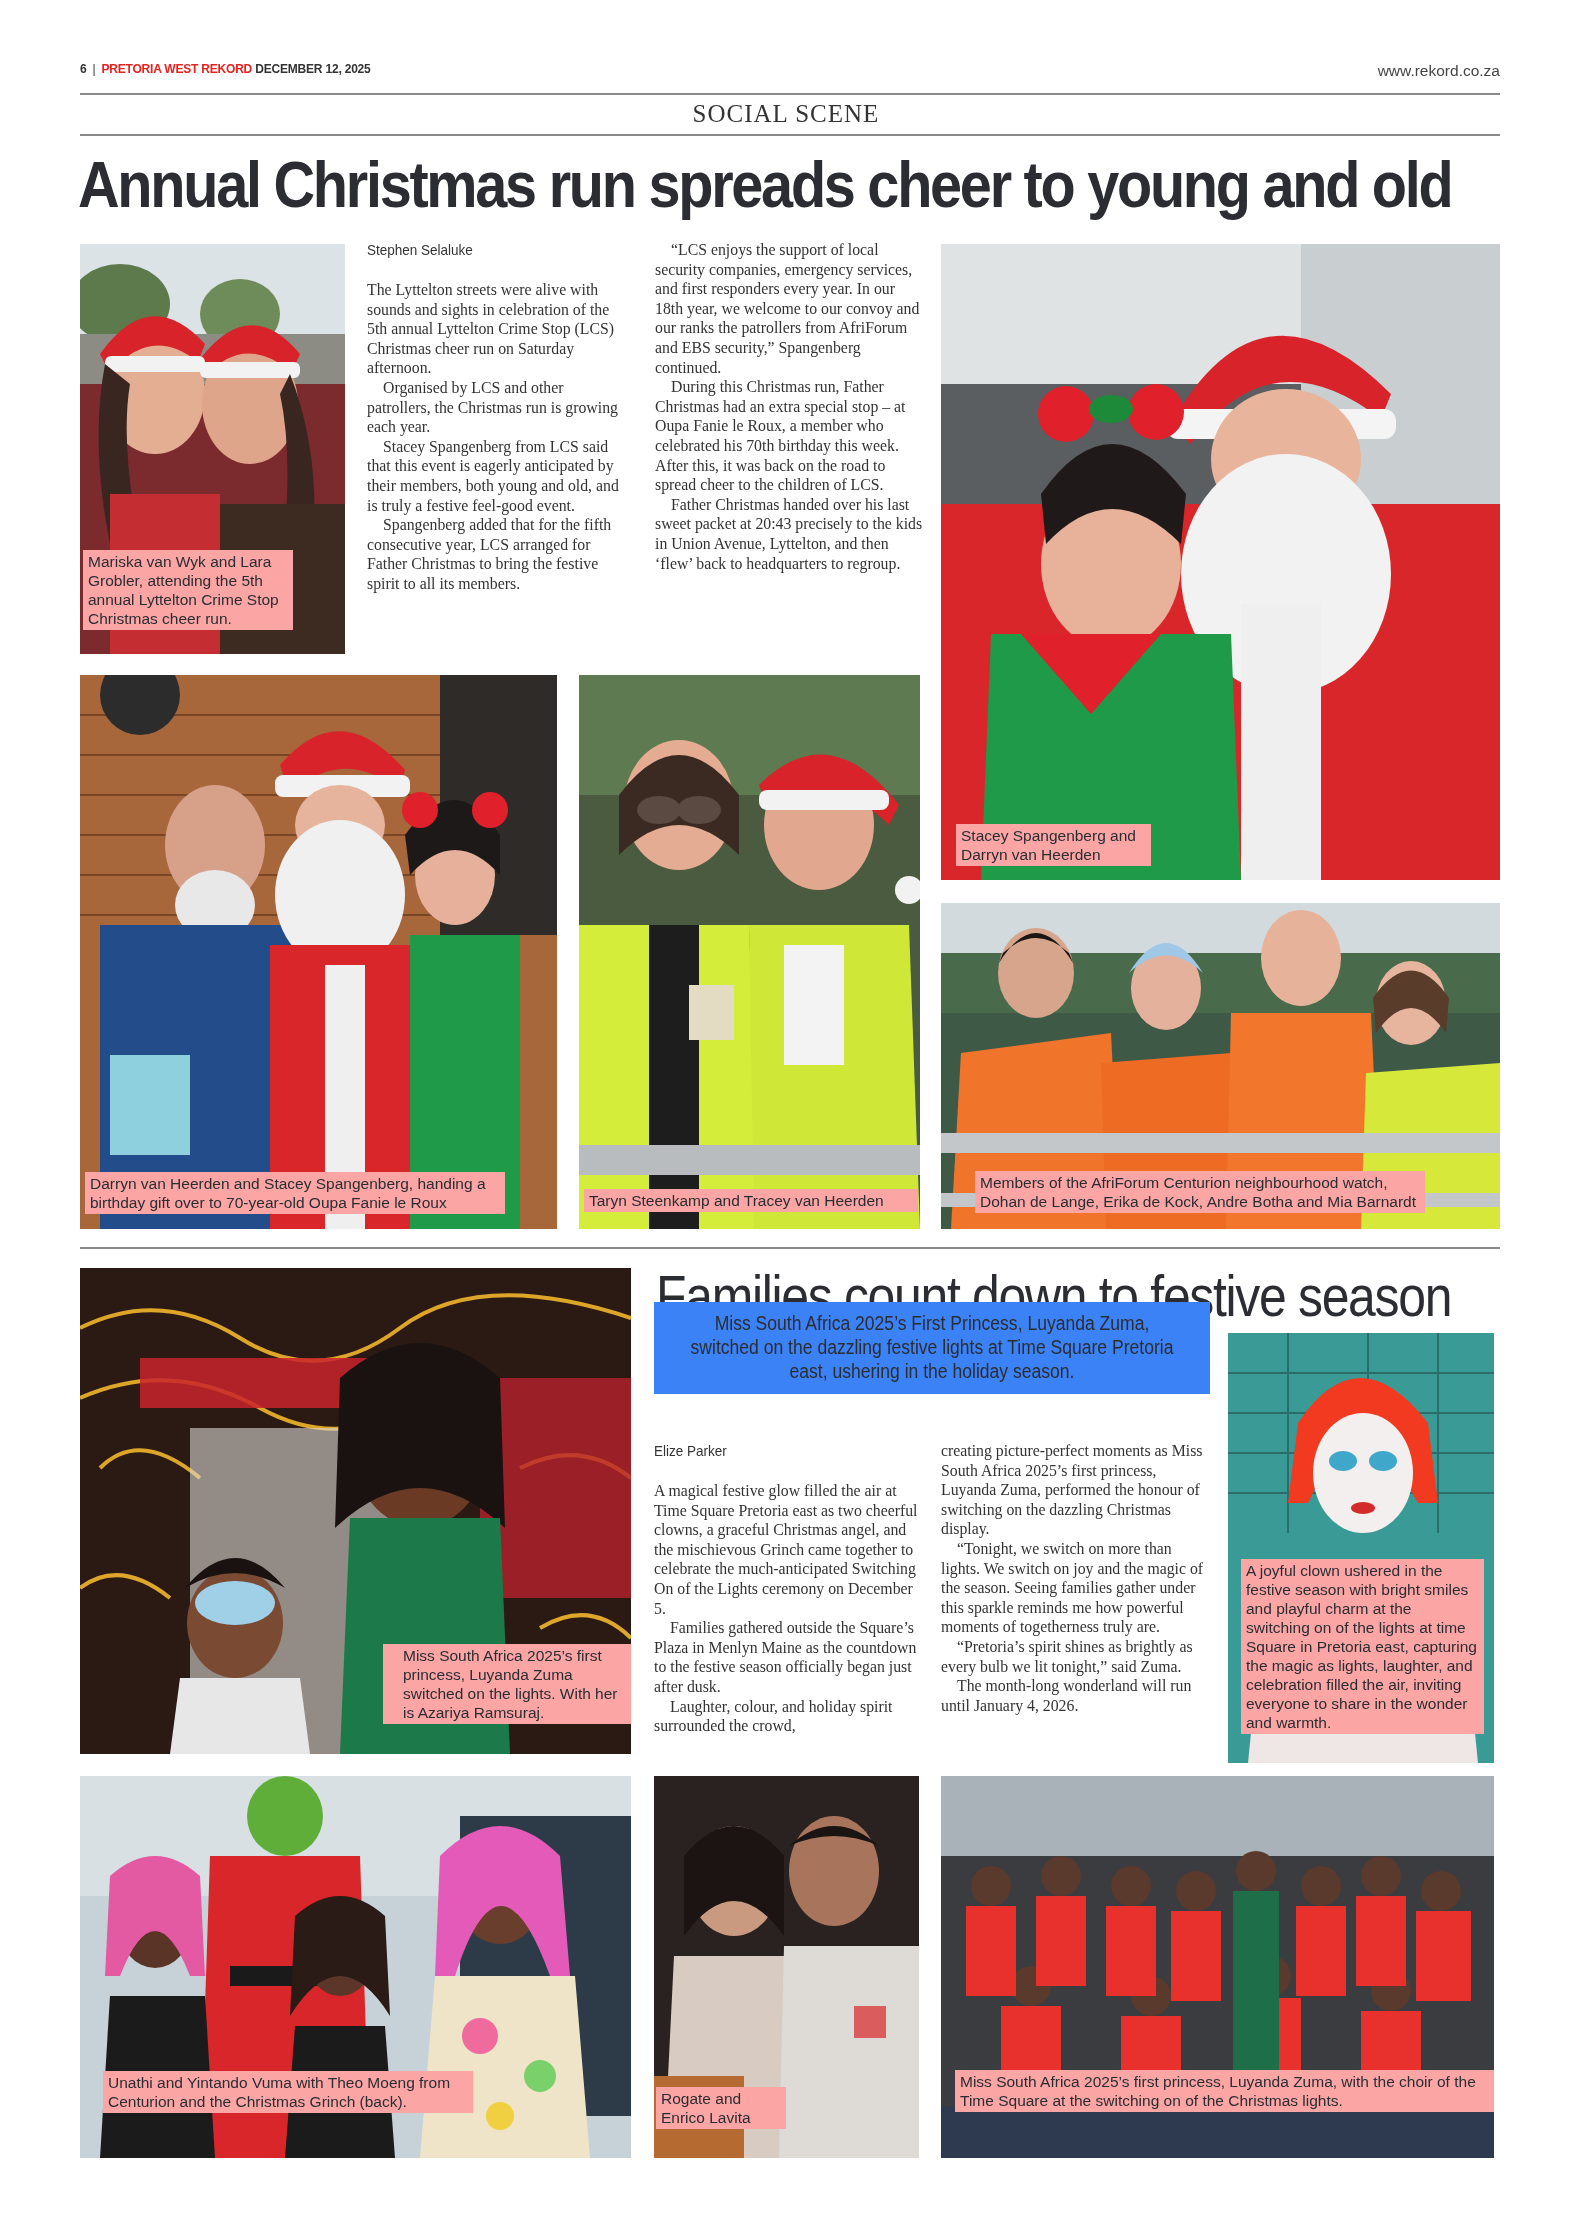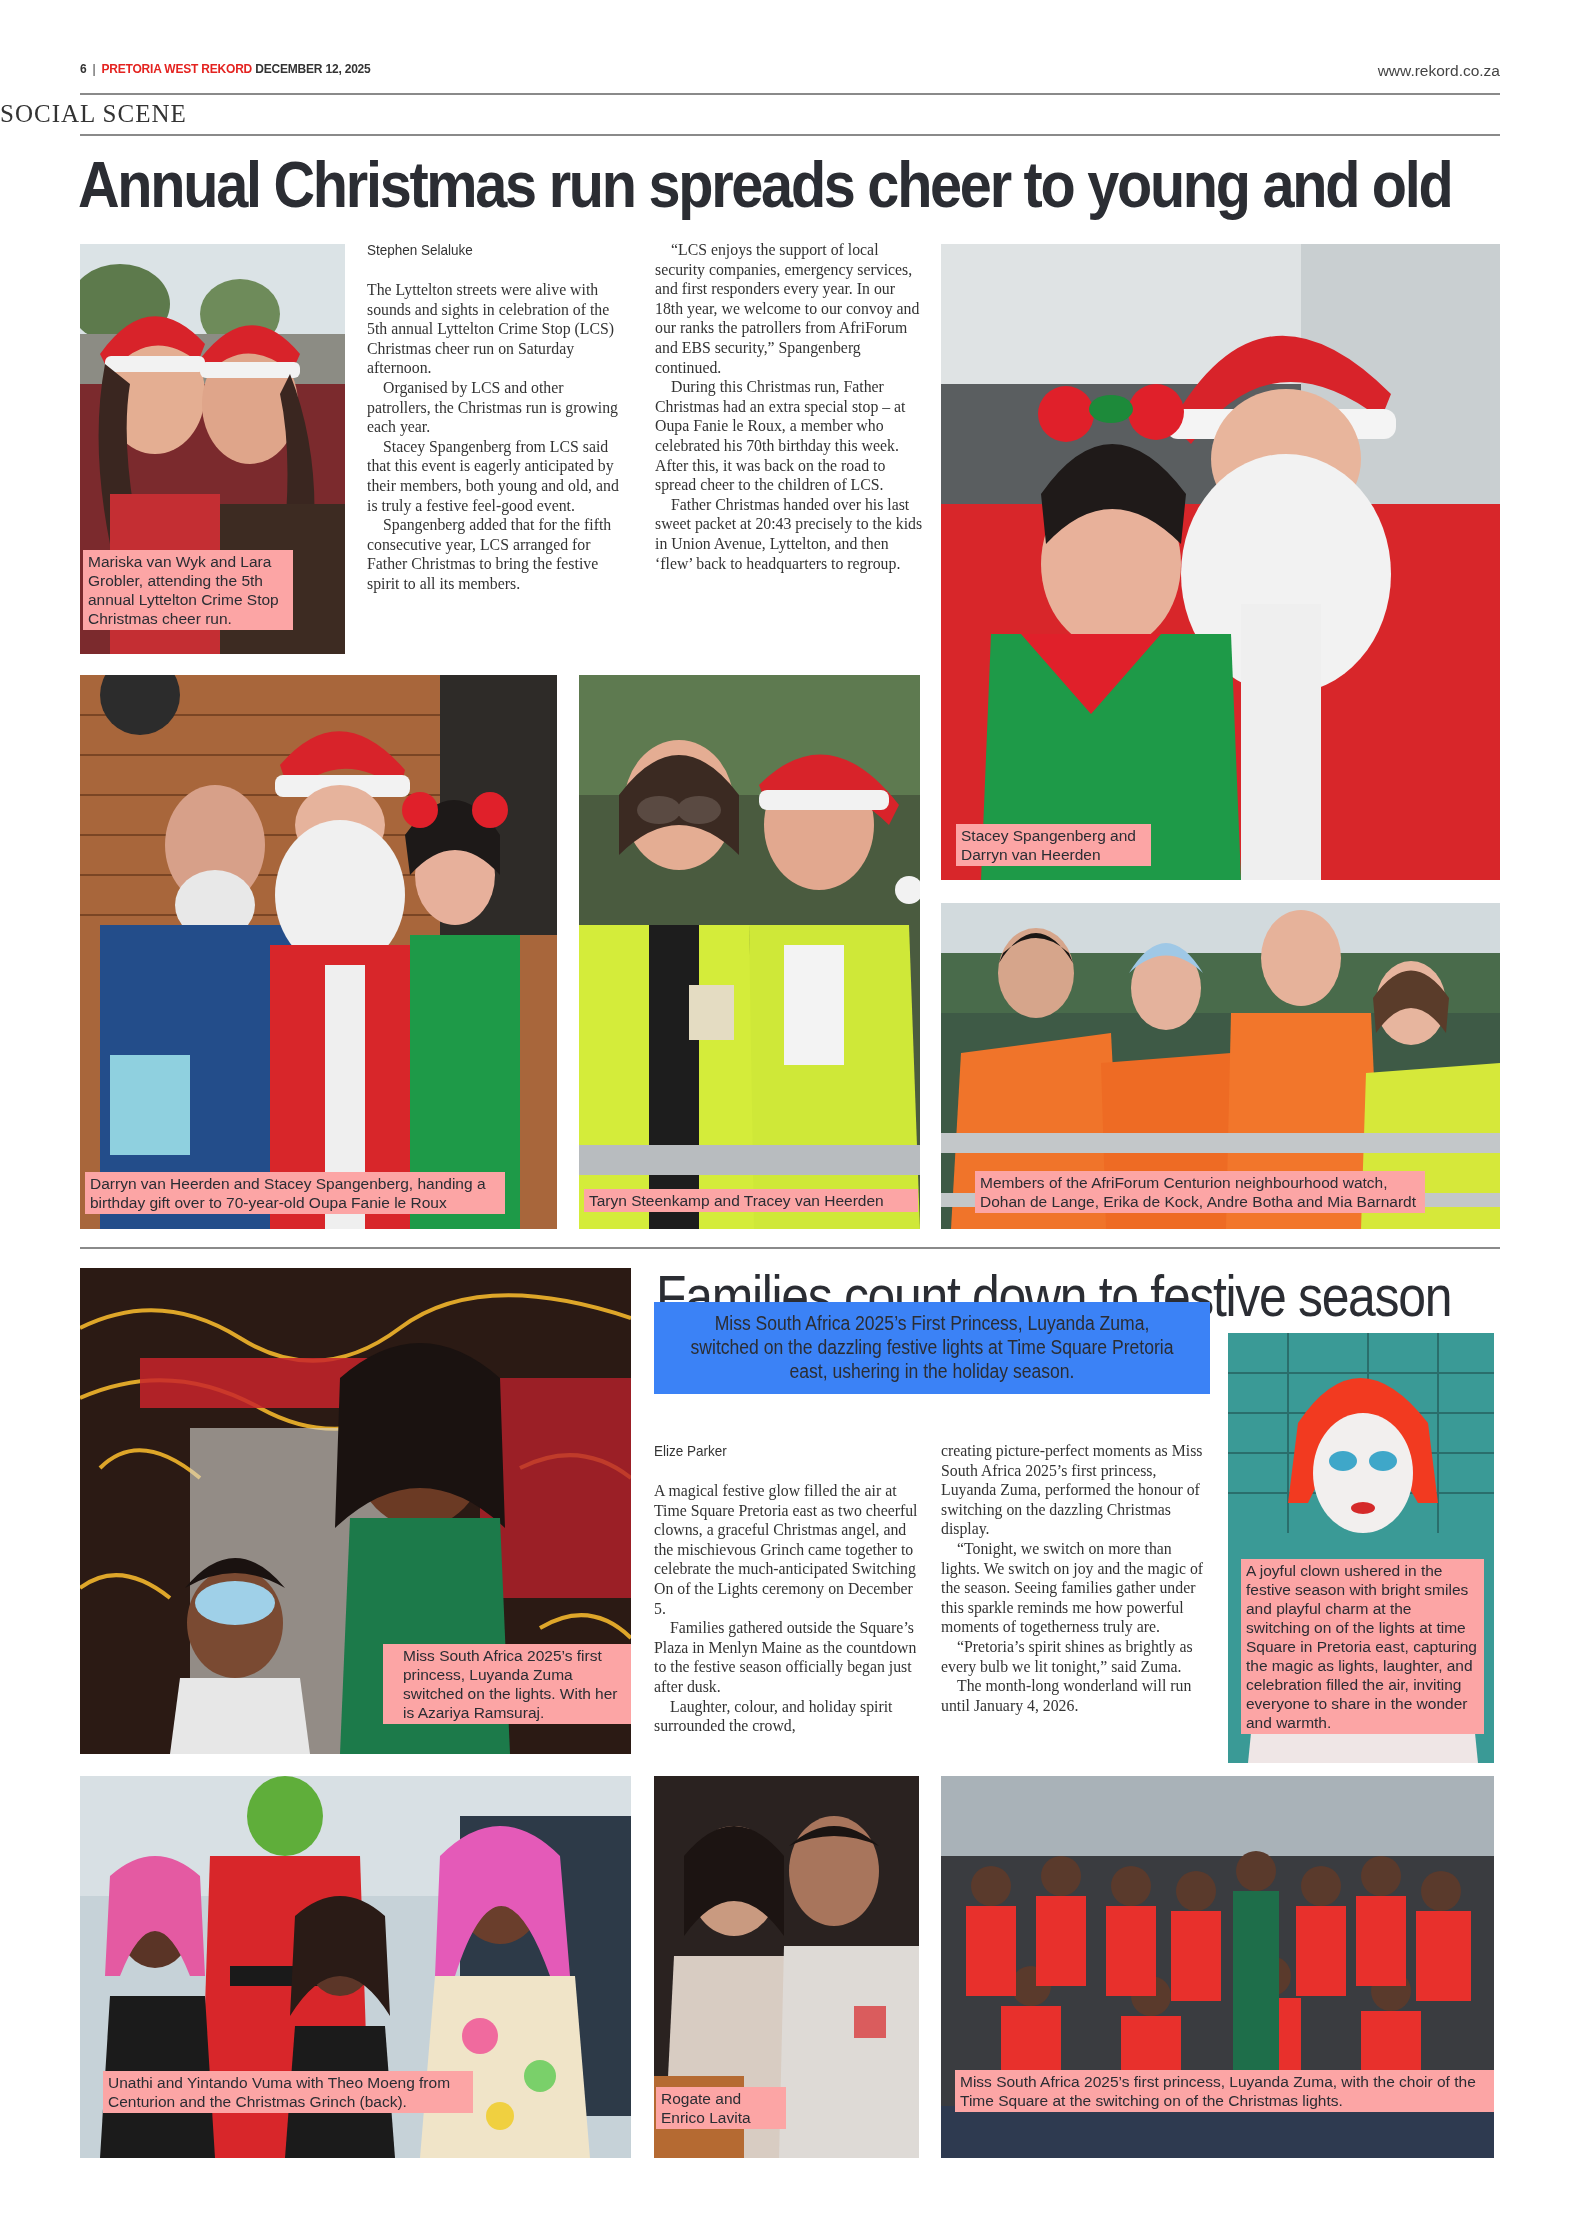--- a/index.html
+++ b/index.html
@@ -3,21 +3,21 @@
 <meta charset="utf-8">
 <style>
   html, body { margin: 0; padding: 0; background: #ffffff; }
   body { width: 1572px; height: 2224px; position: relative; overflow: hidden; color: #2b2d33; }
   .abs { position: absolute; }
   .folio { left: 80px; top: 62px; font-family: "Liberation Sans", sans-serif; font-size: 12px; font-weight: bold; color: #333; white-space: nowrap; letter-spacing: -0.2px; }
   .folio .paper { color: #e42320; }
   .folio .sep { font-weight: normal; margin: 0 6px; }
   .site-url { right: 72px; top: 62px; font-family: "Liberation Sans", sans-serif; font-size: 15.5px; color: #444; }
   .rule { left: 80px; width: 1420px; height: 2px; background: #8a8a8a; }
-  .section-label { left: 0; width: 1572px; top: 100px; font-family: "Liberation Serif", serif; font-size: 25px; letter-spacing: 1px; color: #333; }
+  .section-label { left: 0; width: 1572px; top: 100px; text-align: center; font-family: "Liberation Serif", serif; font-size: 25px; letter-spacing: 1px; color: #333; }
   .headline-1 { left: 78px; top: 148px; font-family: "Liberation Sans", sans-serif; font-weight: bold; font-size: 64px; letter-spacing: -2.5px; color: #2b2d33; transform: scaleX(0.9); transform-origin: left top; white-space: nowrap; }
   .byline { font-family: "Liberation Sans", sans-serif; font-size: 15px; color: #333; transform: scaleX(0.9); transform-origin: left top; white-space: nowrap; }
   .body-col { font-family: "Liberation Serif", serif; font-size: 15.8px; line-height: 19.6px; color: #333; }
   .body-col p { margin: 0; }
   .body-col p.indent { text-indent: 16px; }
   .photo { overflow: hidden; }
   .caption { background: #fca5a5; font-family: "Liberation Sans", sans-serif; font-size: 15.5px; line-height: 19px; color: #2b2d33; padding: 2px 5px; }
   .headline-2 { left: 656px; top: 1262px; font-family: "Liberation Sans", sans-serif; font-size: 58px; color: #2b2d33; letter-spacing: -1.5px; transform: scaleX(0.86); transform-origin: left top; white-space: nowrap; }
   .standfirst { left: 654px; top: 1302px; width: 556px; height: 92px; background: #3b82f6; font-family: "Liberation Sans", sans-serif; font-size: 19.5px; line-height: 24px; text-align: center; color: #2b2d33; padding-top: 9px; box-sizing: border-box; }
   .standfirst span { display: inline-block; transform: scaleX(0.9); }

